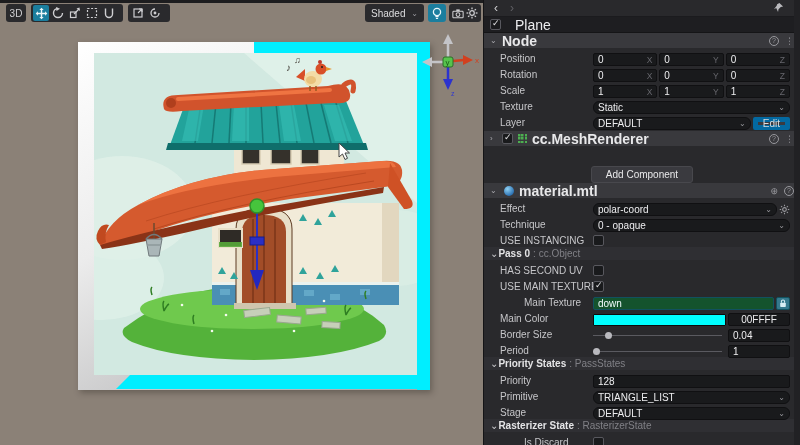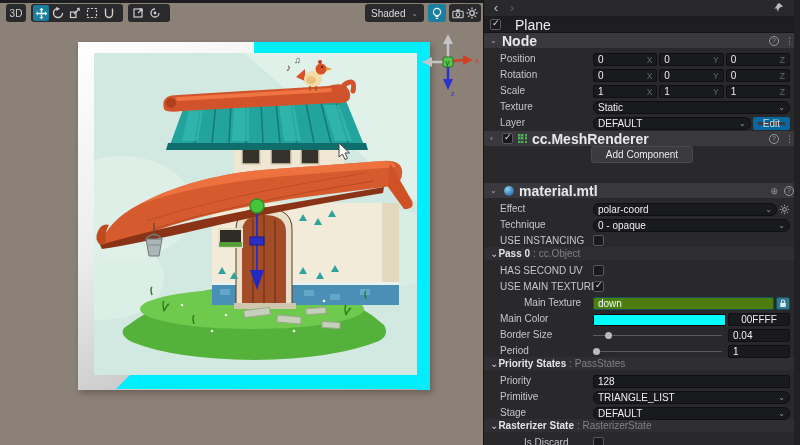--- a/index.html
+++ b/index.html
@@ -63,38 +63,38 @@
        display:flex;align-items:center;padding:0 4px;color:#ededef;min-width:0;}
   .num{flex:1;justify-content:space-between;}
   .axis{color:#66666c;font-size:8.5px;}
   .dd{flex:1;justify-content:space-between;border-radius:6px;}
   .dd .dchev{color:#97979c;font-size:8px;}
   .chk{width:11px;height:11px;background:#191a1c;border:1px solid #58585e;border-radius:2px;
        position:relative;flex:none;}
   .chk.on::after{content:"✓";position:absolute;left:1px;top:-2px;color:#e2e2e4;font-size:9px;}
   .editbtn{background:#3a3a3f;border:5px solid #0369a1;border-radius:2px;height:13px;
        padding:0 5px;color:#dcdcde;display:flex;align-items:center;flex:none;}
-  .addc-wrap{height:37px;display:flex;align-items:flex-start;justify-content:center;}
+  .addc-wrap{height:37px;display:flex;align-items:flex-end;justify-content:center;}
   .addc{background:#3a3a3f;border:1px solid #48484d;border-radius:3px;height:17px;
        padding:0 14px;color:#e8e8ea;display:flex;align-items:center;}
   .grid-icon{width:9px;height:9px;flex:none;margin:0 5px 0 4px;
        background:
         linear-gradient(#4caf50,#4caf50) 0 0/2.5px 2.5px,
         linear-gradient(#4caf50,#4caf50) 3.25px 0/2.5px 2.5px,
         linear-gradient(#4caf50,#4caf50) 6.5px 0/2.5px 2.5px,
         linear-gradient(#4caf50,#4caf50) 0 3.25px/2.5px 2.5px,
         linear-gradient(#4caf50,#4caf50) 3.25px 3.25px/2.5px 2.5px,
         linear-gradient(#4caf50,#4caf50) 6.5px 3.25px/2.5px 2.5px,
         linear-gradient(#4caf50,#4caf50) 0 6.5px/2.5px 2.5px,
         linear-gradient(#4caf50,#4caf50) 3.25px 6.5px/2.5px 2.5px,
         linear-gradient(#4caf50,#4caf50) 6.5px 6.5px/2.5px 2.5px;
        background-repeat:no-repeat;}
   .sphere-icon{width:10px;height:10px;border-radius:50%;flex:none;margin:0 5px 0 2px;
        background:radial-gradient(circle at 35% 30%,#8fd0f2,#2e74b5 70%,#1c4c80);}
-  .tex-fld{flex:1;background:#4d7c0f;border:1px solid #11515f;border-radius:2px;height:13px;
+  .tex-fld{flex:1;background:#14532d;border:1px solid #11515f;border-radius:2px;height:13px;
        display:flex;align-items:center;padding:0 4px;color:#f2fbfd;}
   .lock-box{width:14px;height:13px;background:#35798d;border:1px solid #11515f;border-radius:2px;
        display:flex;align-items:center;justify-content:center;flex:none;}
   .swatch{flex:1;height:12px;border:1px solid #0b0b0c;border-radius:1px;}
   .hexfld{width:62px;flex:none;justify-content:center;}
   .valfld{width:62px;flex:none;}
   .slider{flex:1;position:relative;height:13px;margin-right:4px;}
   .slider .track{position:absolute;left:0;right:0;top:6px;height:1px;background:#5a5a60;}
   .slider .thumb{position:absolute;top:3px;width:7px;height:7px;border-radius:50%;background:#b9b9be;}
 </style>

